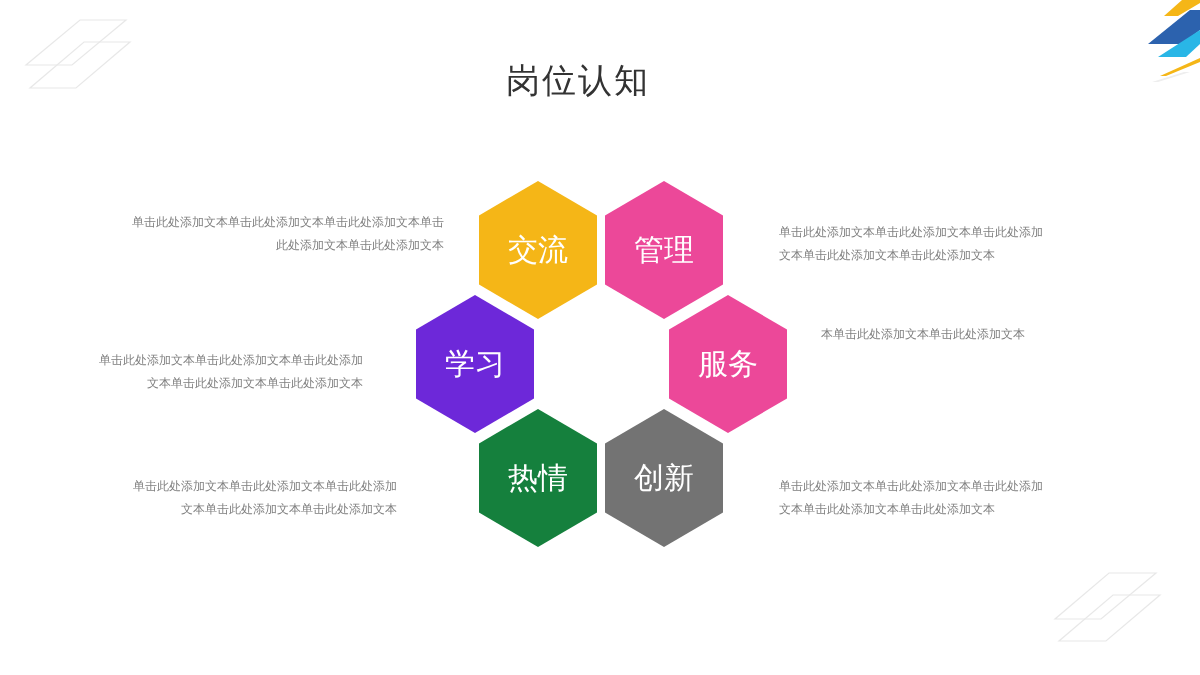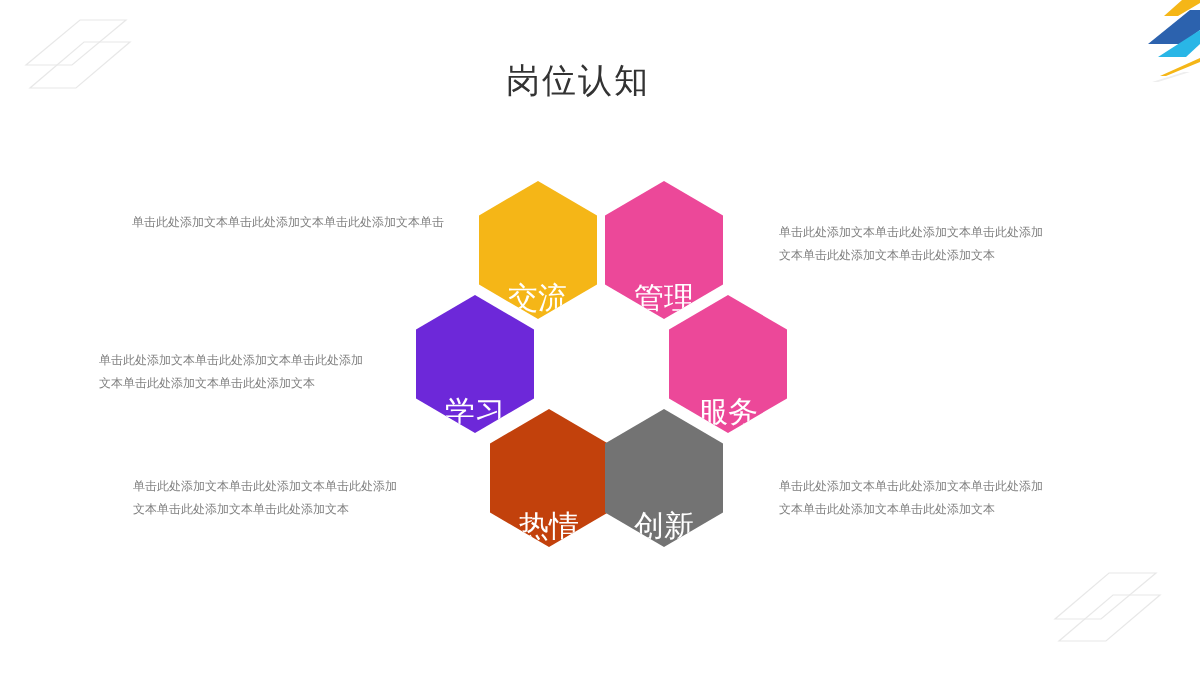--- a/index.html
+++ b/index.html
@@ -1,20 +1,20 @@
 <!DOCTYPE html>
 <html><head>
 <meta charset="utf-8">
 <style>
   html, body { margin:0; padding:0; }
   body { width:1200px; height:675px; background:#ffffff; position:relative; overflow:hidden; font-family:"DejaVu Sans", sans-serif; }
   .title { position:absolute; left:0; width:1156px; top:58px; text-align:center; font-size:34px; color:#333333; font-family:"DejaVu Serif", serif; letter-spacing:2px; }
-  .hex { position:absolute; width:118px; height:138px; clip-path:polygon(50% 0%, 100% 25%, 100% 75%, 50% 100%, 0% 75%, 0% 25%); display:flex; align-items:flex-end; justify-content:center; color:#ffffff; font-size:30px; }
+  .hex { position:absolute; width:118px; height:138px; clip-path:polygon(50% 0%, 100% 25%, 100% 75%, 50% 100%, 0% 75%, 0% 25%); display:flex; align-items:center; justify-content:center; color:#ffffff; font-size:30px; }
   .desc { position:absolute; font-size:12px; line-height:23px; color:#7f7f7f; }
-  .desc.left { text-align:left; }
+  .desc.left { text-align:right; }
   .desc.right { text-align:left; }
   .deco { position:absolute; }
 </style>
 </head>
 <body>
 
 <svg class="deco" style="left:0;top:0" width="150" height="100">
   <polygon points="80,20 126,20 72,65 26,65" fill="none" stroke="#e8e8e8" stroke-width="1.2"></polygon>
   <polygon points="84,42 130,42 76,88 30,88" fill="none" stroke="#e8e8e8" stroke-width="1.2"></polygon>
 </svg>
@@ -39,39 +39,41 @@
   </div>
 <div class="hex" style="left:605px;top:181px;background:#ec4899">
     <span>管理</span>
   </div>
 <div class="hex" style="left:416px;top:295px;background:#6d28d9">
     <span>学习</span>
   </div>
 <div class="hex" style="left:669px;top:295px;background:#ec4899">
     <span>服务</span>
   </div>
-<div class="hex" style="left:490px;top:409px;background:#c2410c">
+<div class="hex" style="left:479px;top:409px;background:#15803d">
     <span>热情</span>
   </div>
 <div class="hex" style="left:605px;top:409px;background:#737373">
     <span>创新</span>
   </div>
 
 <div class="desc left" style="right:756px;top:211px">
   <div>单击此处添加文本单击此处添加文本单击此处添加文本单击</div>
+  <div>此处添加文本单击此处添加文本</div>
 </div>
 <div class="desc right" style="left:779px;top:221px">
   <div>单击此处添加文本单击此处添加文本单击此处添加</div>
   <div>文本单击此处添加文本单击此处添加文本</div>
 </div>
 <div class="desc left" style="right:837px;top:349px">
   <div>单击此处添加文本单击此处添加文本单击此处添加</div>
   <div>文本单击此处添加文本单击此处添加文本</div>
 </div>
 <div class="desc right" style="left:821px;top:323px">
+  <div>本单击此处添加文本单击此处添加文本</div>
 </div>
 <div class="desc left" style="right:803px;top:475px">
   <div>单击此处添加文本单击此处添加文本单击此处添加</div>
   <div>文本单击此处添加文本单击此处添加文本</div>
 </div>
 <div class="desc right" style="left:779px;top:475px">
   <div>单击此处添加文本单击此处添加文本单击此处添加</div>
   <div>文本单击此处添加文本单击此处添加文本</div>
 </div>
 

